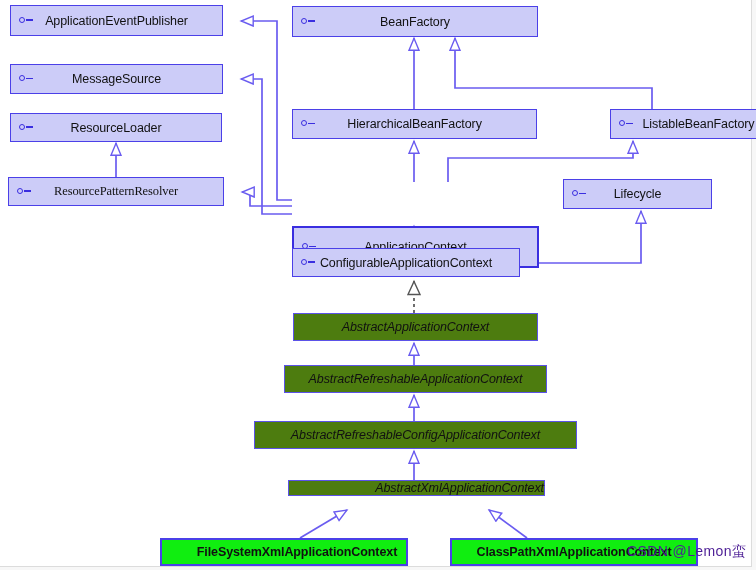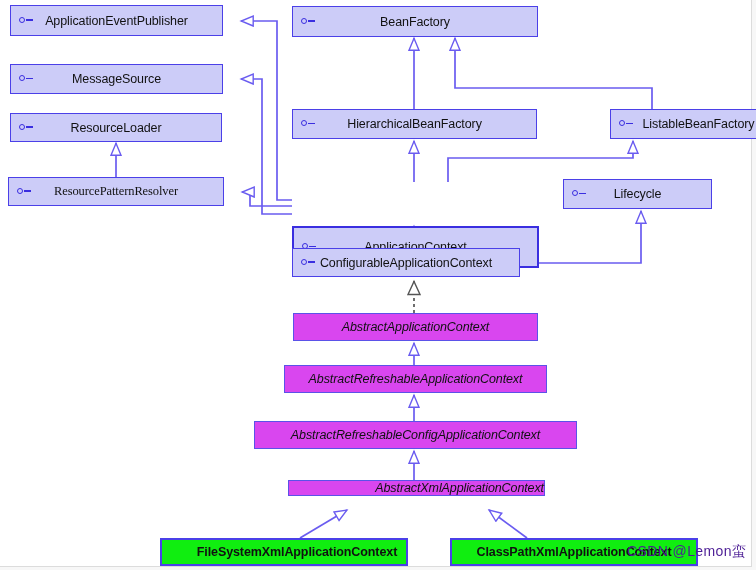--- a/index.html
+++ b/index.html
@@ -46,21 +46,21 @@
   }
   .node.iface {
     background: #ccccf8;
     border: 1px solid #4b40e8;
   }
   .node.iface.emph {
     border-width: 2px;
     border-color: #3a2ee0;
   }
   .node.abstract {
-    background: #d946ef;
+    background: #4d7c0f;
     border: 1px solid #5b52e8;
     font-style: italic;
   }
   .node.concrete {
     background: #10ee10;
     border: 2px solid #4b40e8;
     font-weight: bold;
     font-style: normal;
   }
   .node .lbl {

